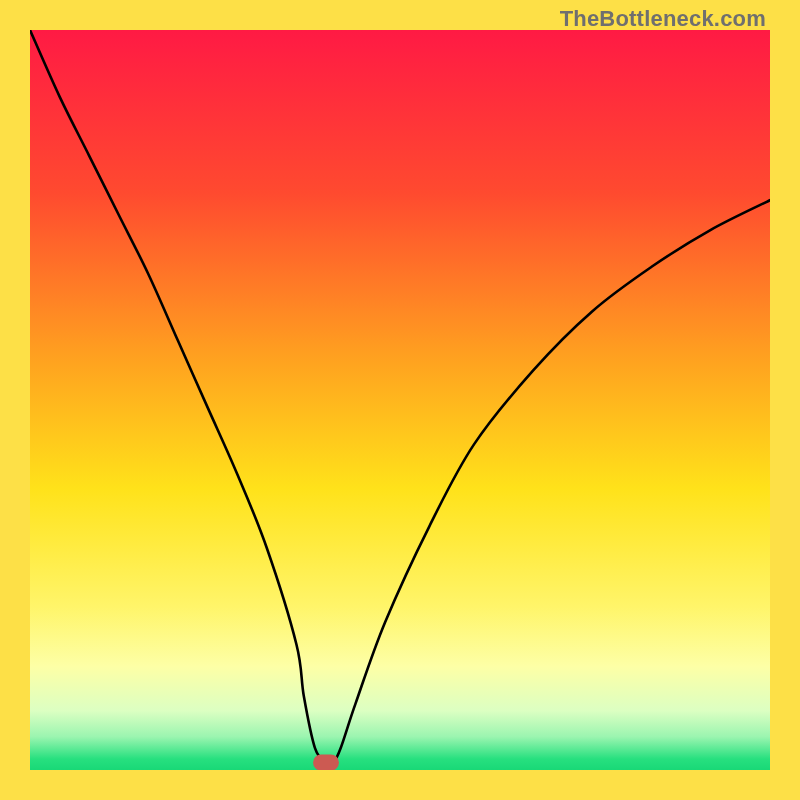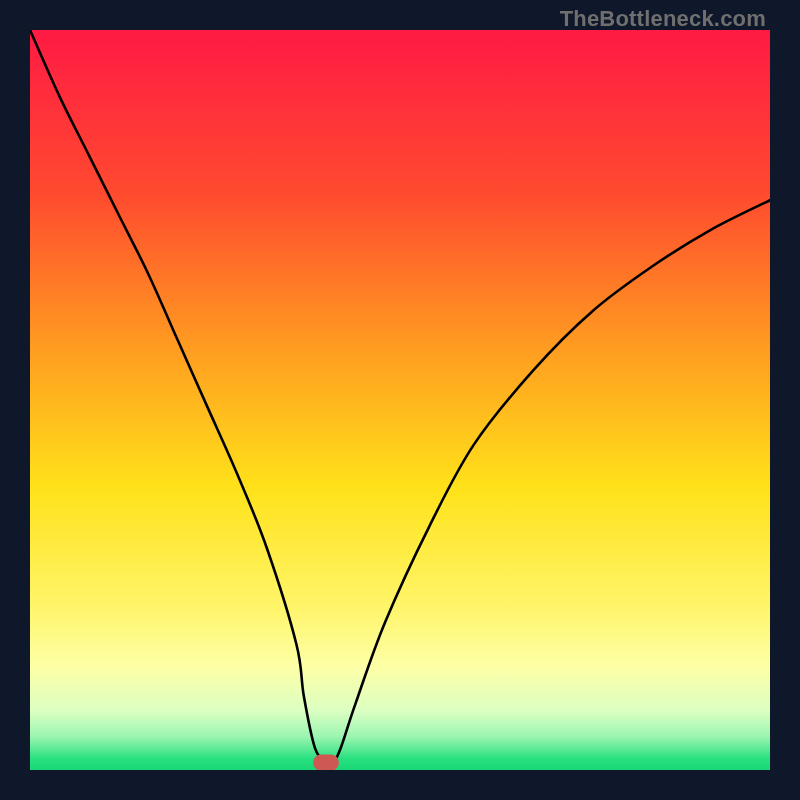--- a/index.html
+++ b/index.html
@@ -9,21 +9,21 @@
     height: 800px;
     background: #000;
     overflow: hidden;
   }
   .frame {
     position: absolute;
     left: 0;
     top: 0;
     width: 800px;
     height: 800px;
-    background: #0f172a;
+    background: #fde047;
   }
   .plot-area {
     position: absolute;
     left: 30px;
     top: 30px;
     width: 740px;
     height: 740px;
     overflow: hidden;
   }
   .watermark {

